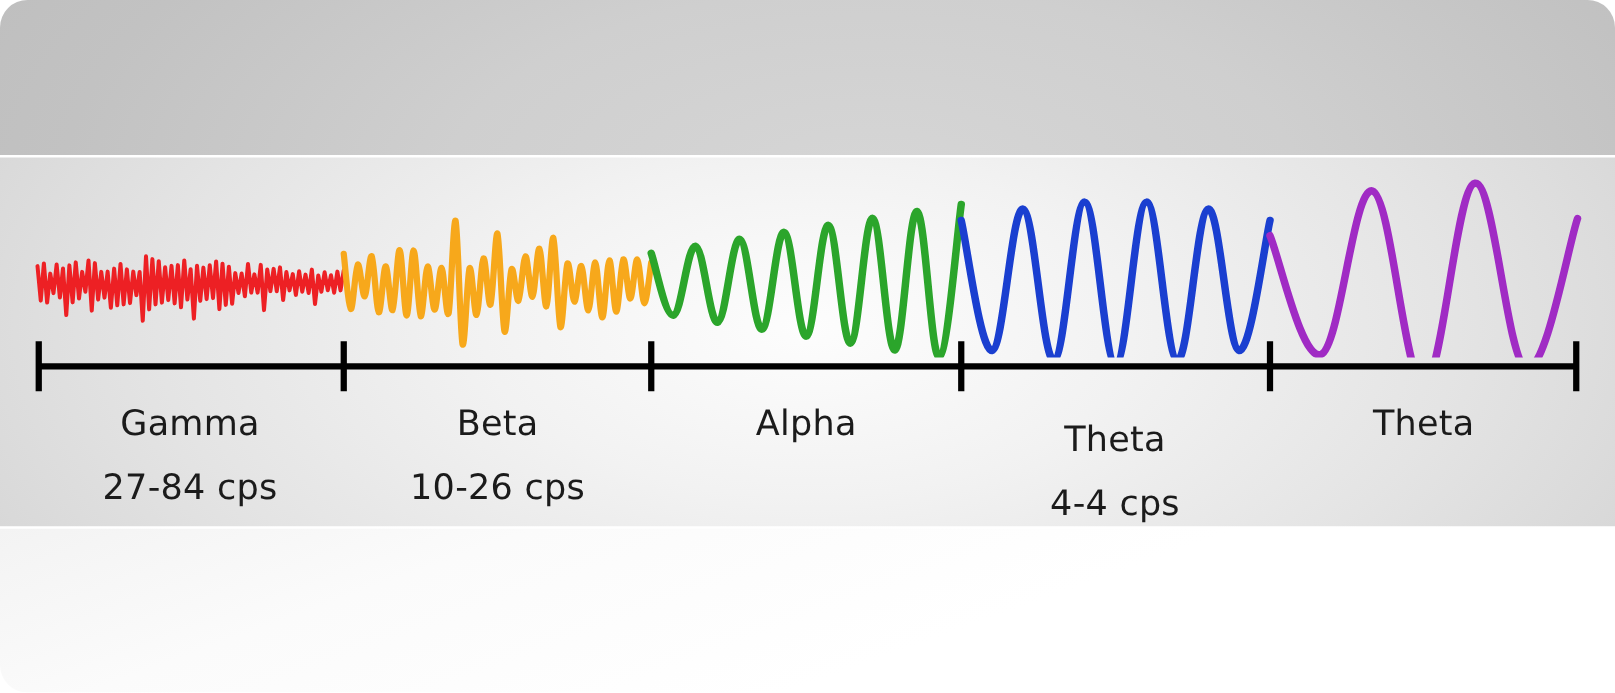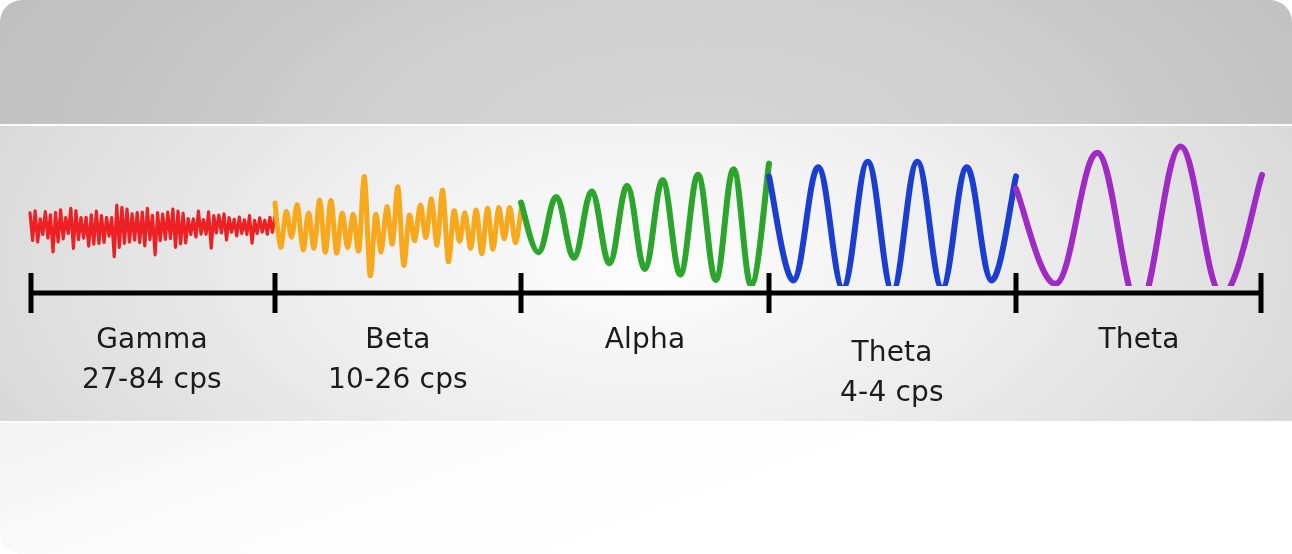--- a/index.html
+++ b/index.html
@@ -48,21 +48,21 @@
   }
   .band-label{
     position:absolute;text-align:center;color:#1b1b1b;
     font-family:"DejaVu Sans", sans-serif;
     line-height:1.18;
   }
   .band-label .name{
     display:block;font-size:28px;font-weight:400;letter-spacing:.2px;
   }
   .band-label .range{
-    display:block;font-size:28px;font-weight:400;letter-spacing:.2px;margin-top:7px;
+    display:block;font-size:28px;font-weight:400;letter-spacing:.2px;margin-top:18px;
   }
 </style>
 </head>
 <body>
 
 <div id="stage">
 
   <div class="band-top"></div>
   <div class="divider" id="div-top"></div>
 

